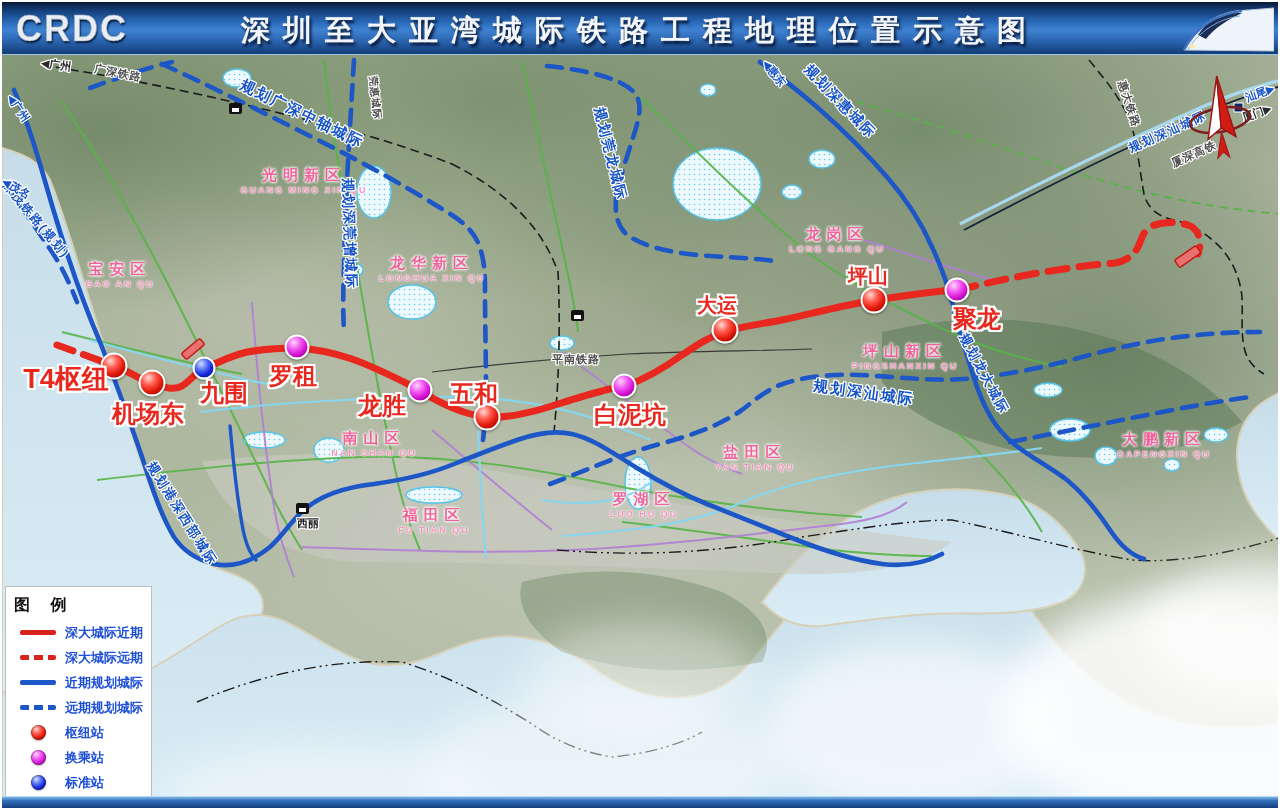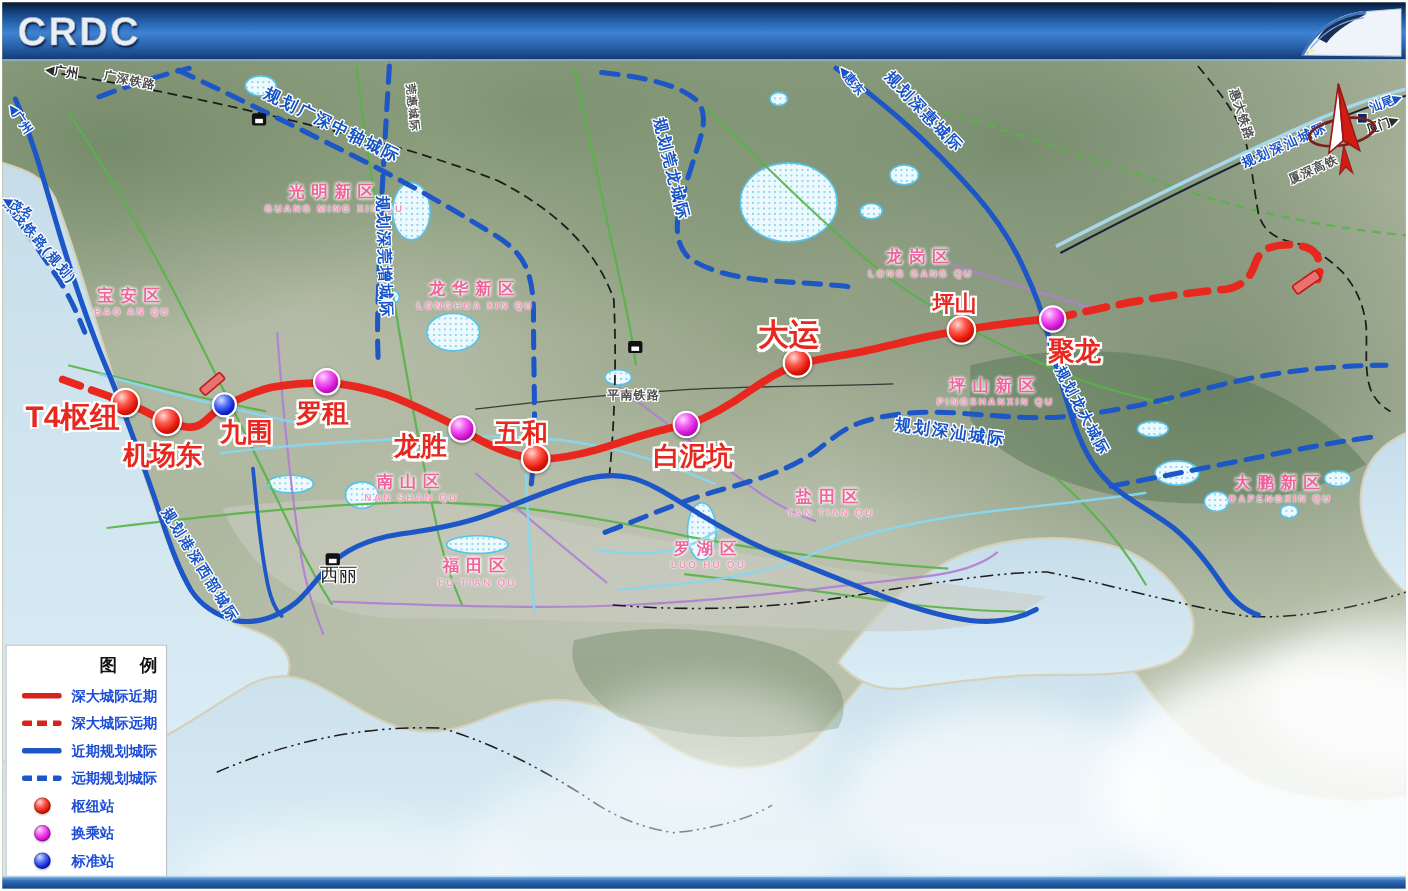--- a/index.html
+++ b/index.html
@@ -46,25 +46,25 @@
   .district{z-index:21;text-align:center;white-space:nowrap;}
   .district .cn{display:block;font-size:15px;font-weight:bold;letter-spacing:6px;color:#f0639a;
     text-shadow:0 0 3px #fff,0 0 3px #fff,0 0 3px #fff;}
   .district .en{display:block;font-size:9px;font-weight:bold;letter-spacing:2px;color:#f595bd;
     text-shadow:0 0 2px #fff,0 0 2px #fff;}
   .line-label{font-size:14px;font-weight:bold;letter-spacing:2px;color:#1653c8;white-space:nowrap;z-index:22;}
   .rail-label{font-size:11px;font-weight:bold;letter-spacing:1px;color:#4e4e4e;white-space:nowrap;z-index:22;}
   .dir-label{font-size:11px;font-weight:bold;white-space:nowrap;z-index:23;}
   .dir-blue{color:#1653c8;}
   .dir-dark{color:#2b2b2b;}
-  .city-label{font-size:17px;font-weight:normal;color:#222;white-space:nowrap;z-index:22;}
+  .city-label{font-size:11px;font-weight:bold;color:#222;white-space:nowrap;z-index:22;}
   
   .legend{position:absolute;left:3px;top:584px;width:147px;height:212px;background:#fff;
     border:1px solid #b9bdc2;z-index:30;padding:6px 0 0 0;}
-  .legend-title{text-align:right;font-size:16px;font-weight:bold;letter-spacing:8px;color:#111;margin:2px 0 4px 8px;}
+  .legend-title{text-align:left;font-size:16px;font-weight:bold;letter-spacing:8px;color:#111;margin:2px 0 4px 8px;}
   .legend-row{display:flex;align-items:center;height:25px;padding-left:12px;}
   .legend-sw{width:40px;display:flex;justify-content:center;align-items:center;flex:none;}
   .legend-row .lbl{font-size:13px;font-weight:bold;color:#1d4ed8;margin-left:7px;white-space:nowrap;}
   .sw-line{width:36px;height:5px;border-radius:2px;}
   .sw-red-solid{background:#d8231a;}
   .sw-red-dash{background:repeating-linear-gradient(90deg,#d8231a 0 9px,transparent 9px 14px);}
   .sw-blue-solid{background:#1d56c6;}
   .sw-blue-dash{background:repeating-linear-gradient(90deg,#1d56c6 0 9px,transparent 9px 14px);}
   .sw-dot{width:15px;height:15px;border-radius:50%;border:none;box-shadow:inset 0 0 0 1px rgba(0,0,0,.3),0 1px 2px rgba(0,0,0,.3);}
   
@@ -233,21 +233,21 @@
       <div class="station-label" style="left: 222px; top: 391px; transform: translate(-50%, -50%); font-size: 24px;">九围</div>
       <div class="dot dot-int" style="left: 295px; top: 345px; transform: translate(-50%, -50%); height: 25px; width: 25px;"></div>
       <div class="station-label" style="left: 291px; top: 374px; transform: translate(-50%, -50%); font-size: 24px;">罗租</div>
       <div class="dot dot-int" style="left: 418px; top: 388px; transform: translate(-50%, -50%); height: 25px; width: 25px;"></div>
       <div class="station-label" style="left: 380px; top: 404px; transform: translate(-50%, -50%); font-size: 24px;">龙胜</div>
       <div class="dot dot-hub" style="left: 485px; top: 415px; transform: translate(-50%, -50%); height: 27px; width: 27px;"></div>
       <div class="station-label" style="left: 472px; top: 392px; transform: translate(-50%, -50%); font-size: 24px;">五和</div>
       <div class="dot dot-int" style="left: 622px; top: 384px; transform: translate(-50%, -50%); height: 25px; width: 25px;"></div>
       <div class="station-label" style="left: 628px; top: 413px; transform: translate(-50%, -50%); font-size: 24px;">白泥坑</div>
       <div class="dot dot-hub" style="left: 723px; top: 328px; transform: translate(-50%, -50%); height: 27px; width: 27px;"></div>
-      <div class="station-label" style="left: 715px; top: 303px; transform: translate(-50%, -50%); font-size: 28px;">大运</div>
+      <div class="station-label" style="left: 715px; top: 303px; transform: translate(-50%, -50%); font-size: 20px;">大运</div>
       <div class="dot dot-hub" style="left: 872px; top: 298px; transform: translate(-50%, -50%); height: 27px; width: 27px;"></div>
       <div class="station-label" style="left: 866px; top: 274px; transform: translate(-50%, -50%); font-size: 20px;">坪山</div>
       <div class="dot dot-int" style="left: 955px; top: 288px; transform: translate(-50%, -50%); height: 25px; width: 25px;"></div>
       <div class="station-label" style="left: 975px; top: 317px; transform: translate(-50%, -50%); font-size: 24px;">聚龙</div>
       <div class="district" style="left: 118px; top: 272px; transform: translate(-50%, -50%);">
         <span class="cn">宝安区</span>
         <span class="en">BAO AN QU</span>
       </div>
       <div class="district" style="left: 302px; top: 178px; transform: translate(-50%, -50%);">
         <span class="cn">光明新区</span>
@@ -303,20 +303,21 @@
       <div class="dir-label dir-blue halo-s" style="left: 16px; top: 106px; transform: translate(-50%, -50%) rotate(56deg);">◀广州</div>
       <div class="dir-label dir-blue halo-s" style="left: 14px; top: 186px; transform: translate(-50%, -50%) rotate(30deg);">◀茂名</div>
       <div class="dir-label dir-blue halo-s" style="left: 772px; top: 71px; transform: translate(-50%, -50%) rotate(52deg);">◀惠东</div>
       <div class="dir-label dir-blue halo-s" style="left: 1258px; top: 91px; transform: translate(-50%, -50%) rotate(-20deg);">汕尾▶</div>
       <div class="dir-label dir-dark halo-s" style="left: 1255px; top: 111px; transform: translate(-50%, -50%) rotate(-20deg);">厦门▶</div>
       <div class="city-label halo-s" style="left: 306px; top: 521px; transform: translate(-50%, -50%);">西丽</div>
     </div>
 
   <div class="header">
     <div class="logo">CRDC</div>
+    <div class="title">深圳至大亚湾城际铁路工程地理位置示意图</div>
     <svg class="train" viewBox="0 0 92 48">
       <path d="M2,45 C12,24 30,10 54,6 L92,3 L92,46 Z" fill="#eef4fa" stroke="#b9c8d8" stroke-width="1"></path>
       <path d="M16,30 C24,17 36,10 52,8 L60,8 C47,14 32,23 24,34 Z" fill="#1b2f55"></path>
       <path d="M2,45 C14,22 34,9 60,6" fill="none" stroke="#3f74c0" stroke-width="2.5"></path>
       <path d="M6,44 C18,26 36,14 58,11" fill="none" stroke="#7fa8dc" stroke-width="1"></path>
       <ellipse cx="10" cy="41" rx="3" ry="2" fill="#ffe9a8"></ellipse>
     </svg>
   </div>
 
   <div class="legend">

